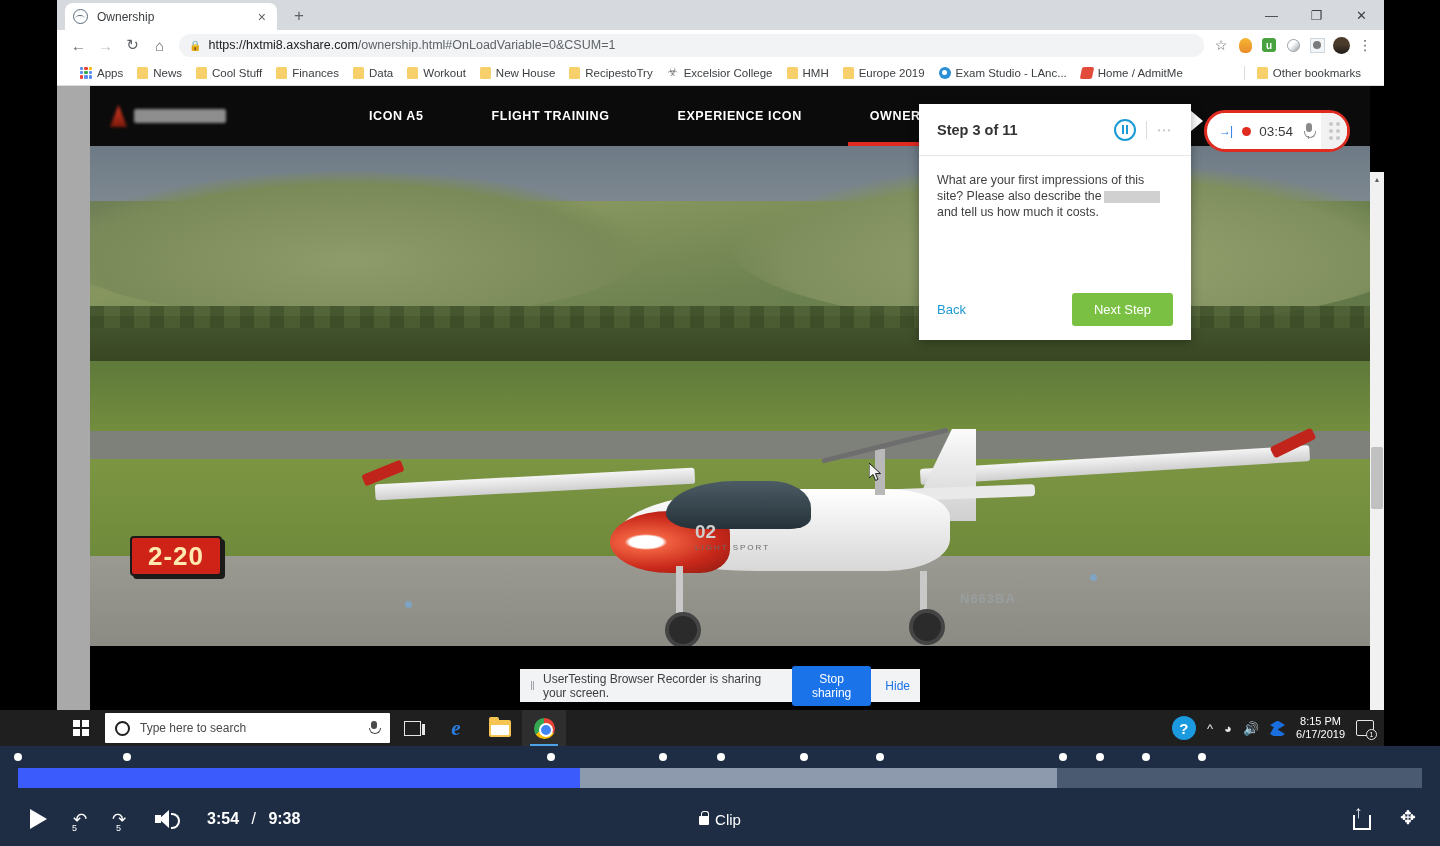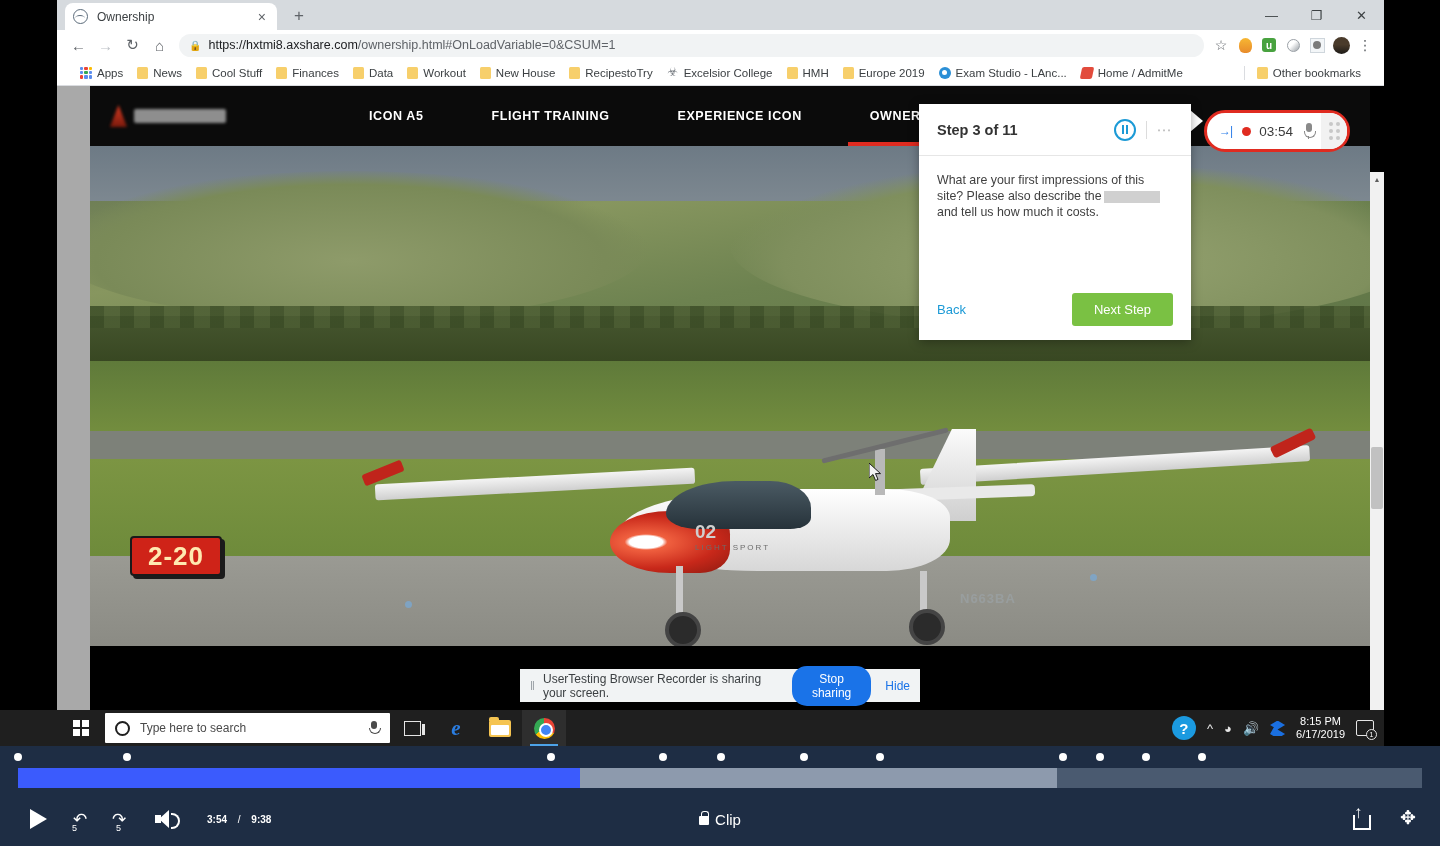--- a/index.html
+++ b/index.html
@@ -170,21 +170,21 @@
   .grip { margin-left: auto; width: 26px; height: 36px; background: #f2f2f2; border-radius: 0 17px 17px 0;
           display: grid; grid-template-columns: repeat(2, 4px); grid-template-rows: repeat(3, 4px);
           gap: 3px; align-content: center; justify-content: center; }
   .grip i { width: 4px; height: 4px; border-radius: 50%; background: #c8c8c8; }
 
   
   .share-bar { position: absolute; left: 520px; top: 669px; width: 400px; height: 33px; background: #f1f3f4;
                box-shadow: 0 1px 4px rgba(0,0,0,.25); display: flex; align-items: center; padding: 0 10px; }
   .share-grip { color: #9aa0a6; font-size: 12px; letter-spacing: -2px; margin-right: 10px; }
   .share-text { font-size: 12px; color: #3c4043; }
-  .stop-share { background: #1a73e8; color: #fff; font-size: 12px; border: none; border-radius: 15px; padding: 6px 12px; margin-left: 12px; }
+  .stop-share { background: #1a73e8; color: #fff; font-size: 12px; border: none; border-radius: 3px; padding: 6px 12px; margin-left: 12px; }
   .hide-link { color: #1a73e8; font-size: 12px; margin-left: 14px; }
 
   
   .taskbar { position: absolute; left: 0; top: 710px; width: 1384px; height: 36px; background: #1f1f1f; display: flex; align-items: center; }
   .taskbar-black { position: absolute; left: 1384px; top: 710px; width: 56px; height: 36px; background: #000; }
   .start-btn { width: 48px; height: 36px; display: flex; align-items: center; justify-content: center; margin-left: 57px; }
   .win-logo { width: 16px; height: 16px; display: grid; grid-template-columns: 1fr 1fr; grid-template-rows: 1fr 1fr; gap: 2px; }
   .win-logo i { background: #fff; }
   .search-box { width: 285px; height: 30px; background: #fff; border-radius: 1px; display: flex; align-items: center; padding: 0 10px; }
   .search-circle { width: 15px; height: 15px; border: 2px solid #1f1f1f; border-radius: 50%; }
@@ -227,21 +227,21 @@
   .skip { position: relative; width: 28px; height: 26px; color: #fff; font-size: 17px; }
   .skip .num { position: absolute; left: 6px; bottom: -1px; font-size: 9px; }
   .skip.back .num { left: 6px; }
   .skip.fwd .num { left: 11px; }
   .vol-ico { position: relative; width: 24px; height: 20px; }
   .vol-ico i { position: absolute; left: 0; top: 6px; width: 6px; height: 8px; background: #fff; }
   .vol-ico::before { content:""; position:absolute; left:4px; top:1px; width:0; height:0;
                      border-top: 9px solid transparent; border-bottom: 9px solid transparent; border-right: 10px solid #fff; }
   .vol-ico::after { content:""; position:absolute; left:16px; top:4px; width:7px; height:12px;
                     border: 2px solid #fff; border-left: none; border-radius: 0 8px 8px 0; }
-  .time-label { color: #fff; font-size: 10px; font-weight: bold; }
+  .time-label { color: #fff; font-size: 16px; font-weight: bold; }
   .clip-label { position: absolute; left: 0; right: 0; text-align: center; color: #fff; font-size: 15px; display: flex; align-items: center; justify-content: center; gap: 6px; }
   .lock-glyph { width: 10px; height: 9px; background: #fff; border-radius: 1px; position: relative; margin-top: 3px; }
   .lock-glyph::before { content:""; position:absolute; left:2px; top:-5px; width:6px; height:6px; border:1.8px solid #fff; border-bottom:none; border-radius:3px 3px 0 0;}
   .right-ctrls { margin-left: auto; display: flex; align-items: center; gap: 30px; }
   .share-ico { position: relative; width: 20px; height: 22px; }
   .share-ico::before { content:""; position:absolute; left:3px; top:7px; width:14px; height:13px; border:2px solid #fff; border-top: none;}
   .share-ico::after { content:"↑"; position:absolute; left:4px; top:-5px; font-size:17px; color:#fff; }
   .fs-ico { width: 22px; height: 22px; position: relative; color: #fff; font-size: 19px; line-height: 20px; }
 </style>
 </head>

